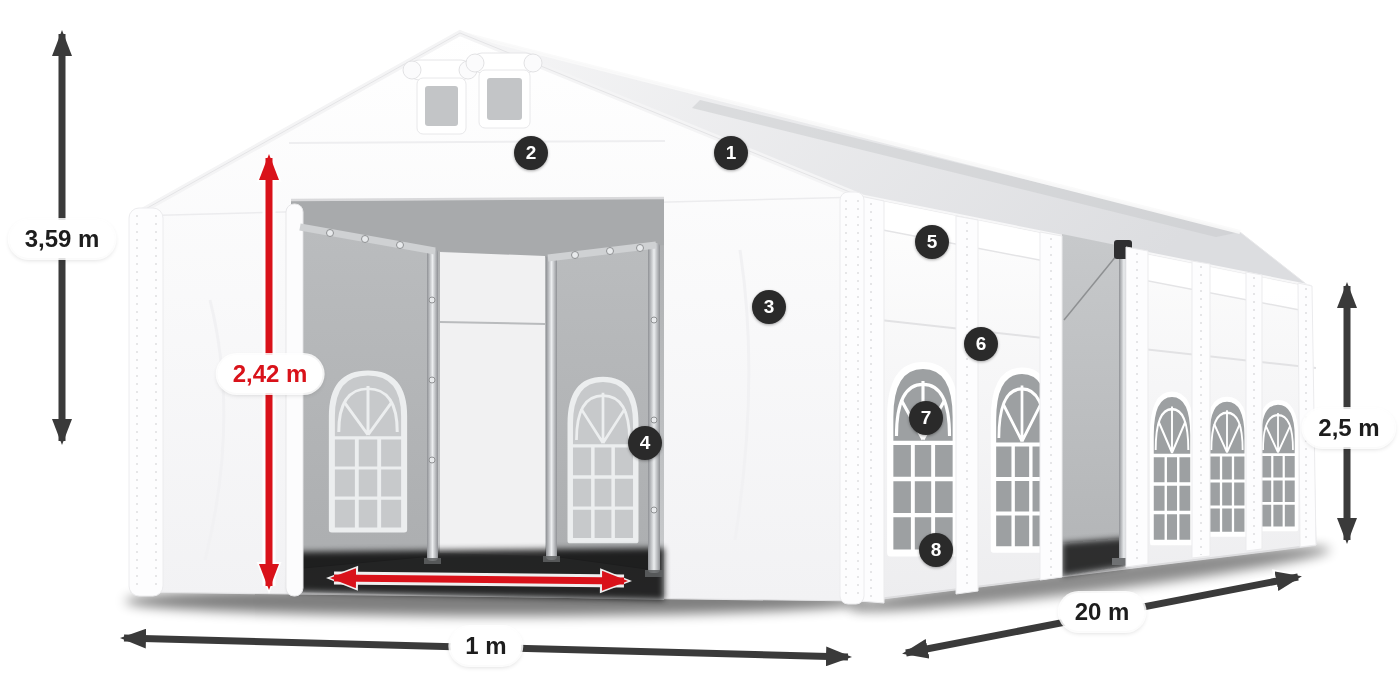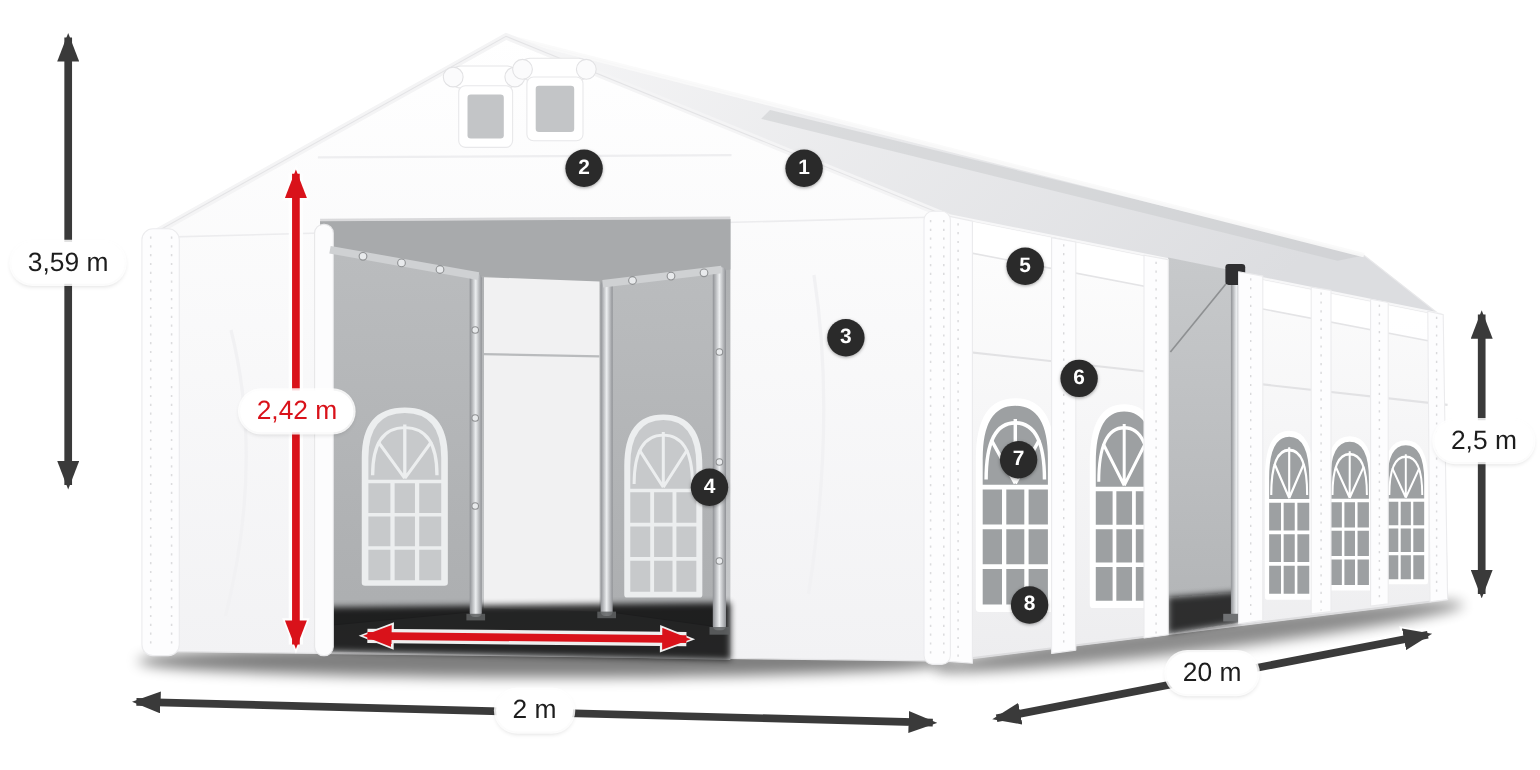--- a/index.html
+++ b/index.html
@@ -10,21 +10,21 @@
   svg.overlay{z-index:20}
   
   .dim line.halo{stroke:#ffffff;stroke-width:13;opacity:.93}
   .dim line.main{stroke-width:7}
   .dim.dark line.main{stroke:var(--dimension-arrow,#3a3a3a)}
   .dim.red  line.main{stroke:var(--dimension-arrow-red,#d9121a)}
   .mk-dark{fill:var(--dimension-arrow,#3a3a3a)}
   .mk-red{fill:var(--dimension-arrow-red,#d9121a)}
   
   .pill{position:absolute;transform:translate(-50%,-50%);background:var(--label-background,#ffffff);
-        border-radius:22px;padding:4px 15px;font-weight:400;font-size:24px;line-height:30px;
+        border-radius:22px;padding:4px 15px;font-weight:700;font-size:24px;line-height:30px;
         color:var(--label-text,#1d1d1d);box-shadow:0 0 0 2px rgba(255,255,255,.85),0 2px 5px rgba(0,0,0,.16);
         white-space:nowrap;z-index:30}
   .pill.red{color:var(--label-text-red,#d9121a)}
   
   .badge{position:absolute;width:34px;height:34px;border-radius:50%;
          background:var(--badge-background,#2a2a2a);color:var(--badge-text,#ffffff);
          font-weight:700;font-size:19px;line-height:34px;text-align:center;
          transform:translate(-50%,-50%);z-index:40;box-shadow:0 1px 3px rgba(0,0,0,.35);cursor:pointer}
 </style>
 </head>
@@ -258,23 +258,23 @@
       <line class="main" x1="906" y1="653" x2="1298" y2="577" marker-start="url(#mh-dark)" marker-end="url(#mh-dark)"></line>
     </g>
     <g class="dim dark">
       <line class="halo" x1="1347" y1="286" x2="1347" y2="540" marker-start="url(#mh-halo)" marker-end="url(#mh-halo)"></line>
       <line class="main" x1="1347" y1="286" x2="1347" y2="540" marker-start="url(#mh-dark)" marker-end="url(#mh-dark)"></line>
     </g>
   </svg>
 
   <div class="pill" style="left:62px;  top:239px">3,59 m</div>
   <div class="pill red" style="left:270px; top:374px">2,42 m</div>
-  <div class="pill" style="left:486px; top:646px">2 m</div>
+  <div class="pill" style="left:486px; top:646px">1 m</div>
   <div class="pill" style="left:1102px;top:612px">20 m</div>
-  <div class="pill" style="left:1349px;top:401px">2,5 m</div>
+  <div class="pill" style="left:1349px;top:428px">2,5 m</div>
 
   <div class="badge" style="left:731px;top:153px">1</div>
   <div class="badge" style="left:531px;top:153px">2</div>
   <div class="badge" style="left:769px;top:307px">3</div>
   <div class="badge" style="left:645px;top:443px">4</div>
   <div class="badge" style="left:932px;top:242px">5</div>
   <div class="badge" style="left:981px;top:344px">6</div>
   <div class="badge" style="left:926px;top:418px">7</div>
   <div class="badge" style="left:936px;top:550px">8</div>
 

